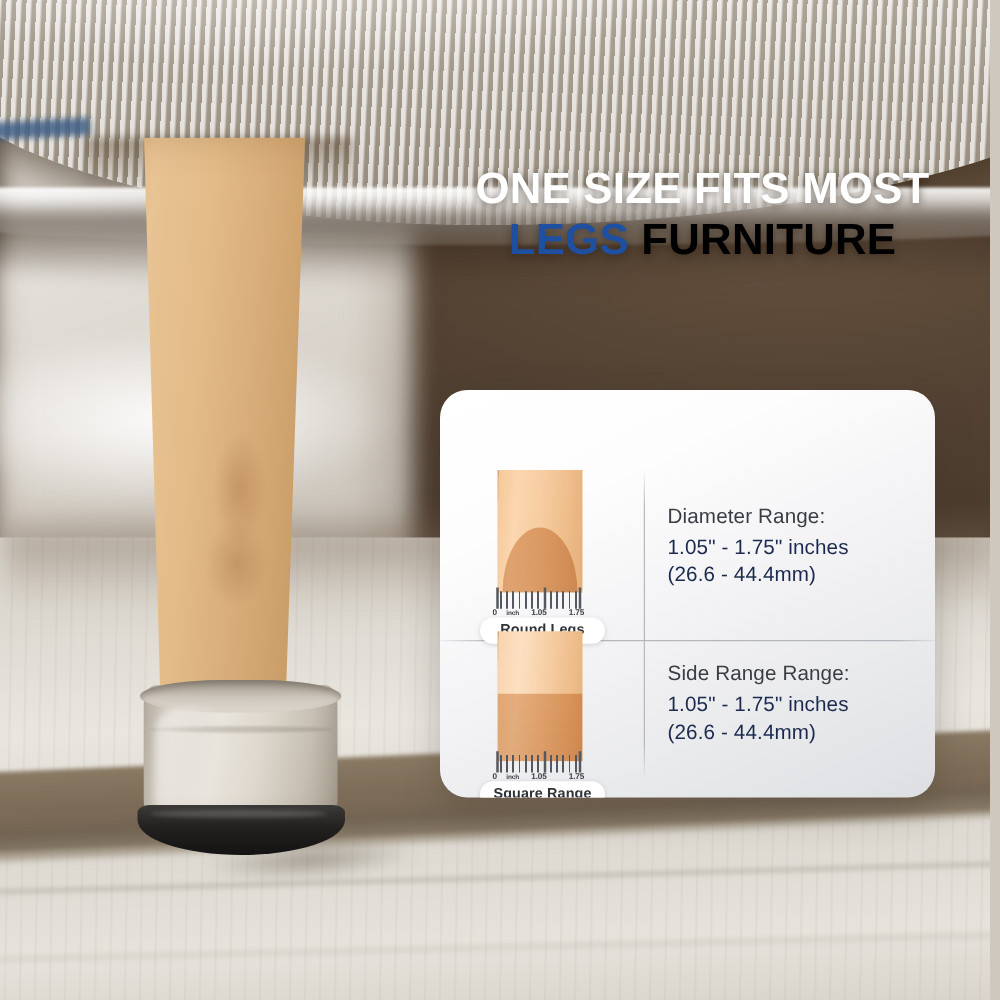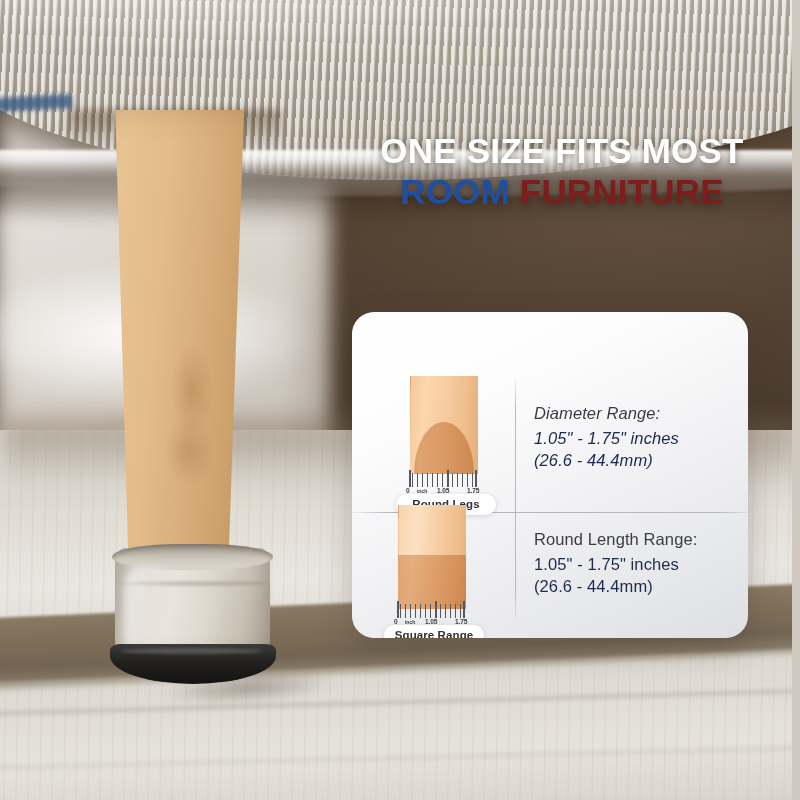--- a/index.html
+++ b/index.html
@@ -191,21 +191,21 @@
     text-shadow:0 2px 7px rgba(35,22,10,.55);
     white-space:nowrap;
   }
   .headline .l3 {
     margin-top:4px;
     font-size:35px;
     white-space:nowrap;
     text-shadow:0 2px 7px rgba(35,22,10,.45);
   }
   .headline .l3 .blue-a { color:#1e4fa0; }
-  .headline .l3 .blue-b { color:#7f1d1d; }
+  .headline .l3 .blue-b { color:#000000; }
 
   
   .card {
     position:absolute; left:352px; top:312px; width:396px; height:326px;
     border-radius:22px;
     background:linear-gradient(155deg,#ffffff 0%,#fdfdfe 26%,#f2f2f4 55%,#e7e8ea 80%,#dedfe2 100%);
     box-shadow:0 10px 30px rgba(60,50,40,.28);
     overflow:hidden;
   }
   .card-title {
@@ -217,21 +217,21 @@
   .vdiv {
     position:absolute; left:163px; top:64px; width:1px; height:248px;
     background:linear-gradient(180deg, rgba(190,192,198,0) 0%, rgba(176,179,187,.9) 12%, rgba(176,179,187,.9) 88%, rgba(190,192,198,0) 100%);
   }
   .hdiv {
     position:absolute; left:0; top:200px; width:396px; height:1px;
     background:linear-gradient(90deg, rgba(176,179,187,.15) 0%, rgba(176,179,187,.95) 10%, rgba(176,179,187,.95) 92%, rgba(176,179,187,.2) 100%);
   }
 
   .leg-fig { position:absolute; width:163px; }
-  .leg-fig.round  { left:12px;  top:64px;  height:136px; }
+  .leg-fig.round  { left:0;  top:64px;  height:136px; }
   .leg-fig.square { left:0;  top:201px; height:111px; }
 
   .samp { position:absolute; left:46px; overflow:hidden; }
   .samp-round {
     top:0; width:68px; height:98px;
     background:linear-gradient(95deg,#f5c79a 0%,#fbd6ae 22%,#f7cda2 48%,#efbf8d 74%,#e4ae78 100%);
   }
   .samp-square {
     top:-8px; width:68px; height:104px;
     background:linear-gradient(95deg,#f8d3ad 0%,#fce0c2 26%,#f6cda3 56%,#eebe8c 80%,#e5b07b 100%);
@@ -281,21 +281,21 @@
     position:absolute; left:32px; width:100px;
     background:#ffffff; border-radius:12px;
     box-shadow:0 1px 4px rgba(80,80,90,.22);
     text-align:center; padding:4px 0 5px;
     font-size:11.5px; font-weight:700; color:#2f3238; letter-spacing:.1px;
   }
   .pill.p-round  { top:118px; }
   .pill.p-square { top:112px; }
 
   .info { position:absolute; left:182px; width:200px; }
-  .info.i-round  { top:92px;font-style:italic; }
+  .info.i-round  { top:92px; }
   .info.i-square { top:218px; }
   .info .lbl {
     font-size:16.5px; font-weight:400; color:#3a3d44; margin-bottom:5px;
     letter-spacing:.1px;
   }
   .info .val {
     font-size:16.5px; font-weight:400; color:#1b2a4e; line-height:1.32;
     letter-spacing:.1px;
   }
 </style>
@@ -336,21 +336,21 @@
     <div class="cap"></div>
     <div class="cap-lip"></div>
     <div class="cap-groove"></div>
     <div class="cap-sheen"></div>
     <div class="cap-base"></div>
     <div class="cap-base-hl"></div>
   </div>
 
   <div class="headline">
     <div class="l1">ONE SIZE FITS MOST</div>
-    <div class="l3"><span class="blue-a">ROOM </span><span class="blue-b">FURNITURE</span></div>
+    <div class="l3"><span class="blue-a">LEGS </span><span class="blue-b">FURNITURE</span></div>
   </div>
 
   <div class="card">
     <div class="vdiv"></div>
     <div class="hdiv"></div>
 
     <div class="leg-fig round">
       <div class="samp samp-round">
         <div class="wgrain"></div>
         <div class="dome"></div>
@@ -386,19 +386,19 @@
       <div class="pill p-square">Square Range</div>
     </div>
 
     <div class="info i-round">
       <div class="lbl">Diameter Range:</div>
       <div class="val">1.05" - 1.75" inches</div>
       <div class="val">(26.6 - 44.4mm)</div>
     </div>
 
     <div class="info i-square">
-      <div class="lbl">Round Length Range:</div>
+      <div class="lbl">Side Range Range:</div>
       <div class="val">1.05" - 1.75" inches</div>
       <div class="val">(26.6 - 44.4mm)</div>
     </div>
   </div>
 
 </div>
 
 </body></html>

